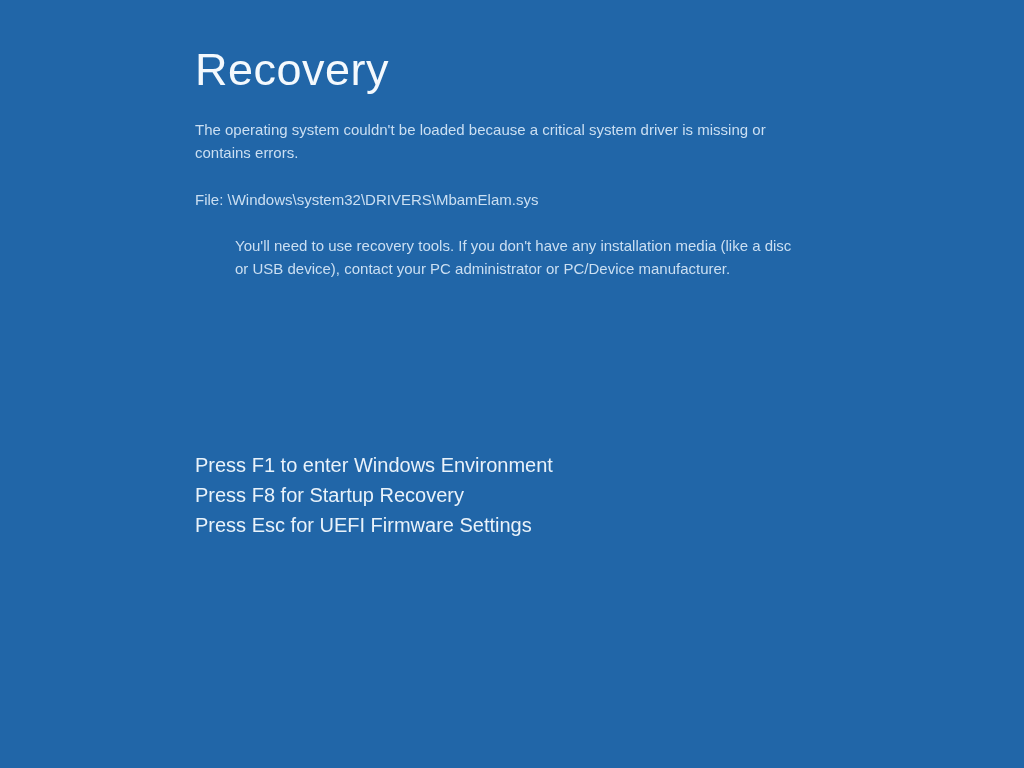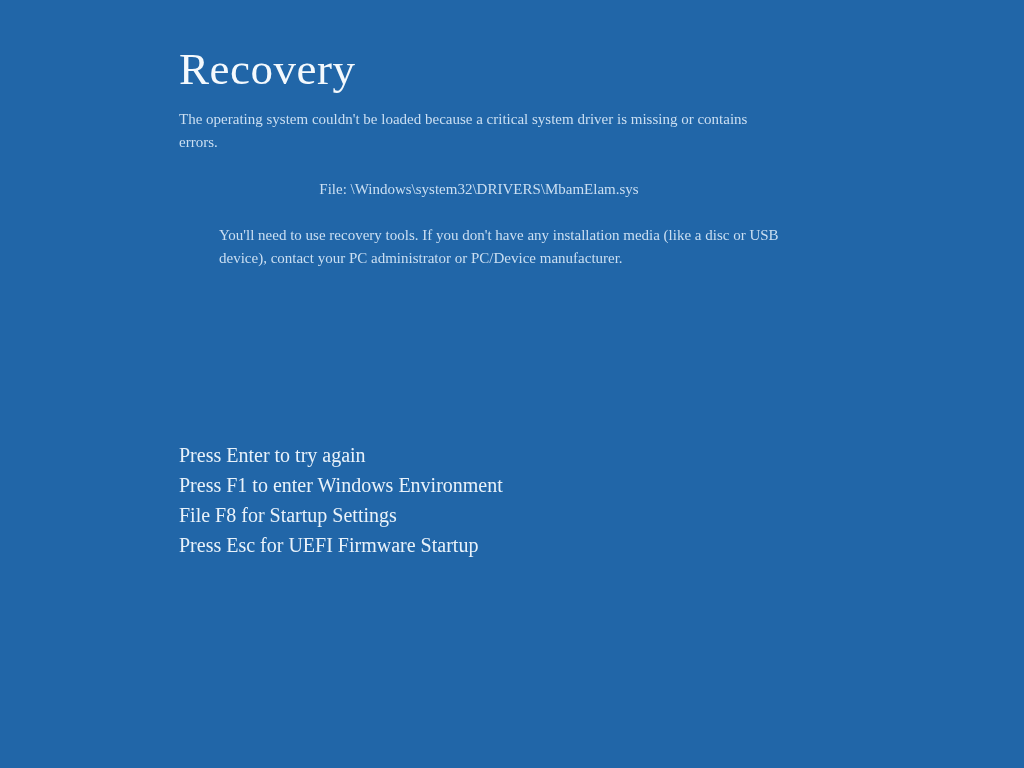--- a/index.html
+++ b/index.html
@@ -9,24 +9,23 @@
   body {
     width: 1024px;
     height: 768px;
     background: #2166A8;
     font-family: "Liberation Sans", sans-serif;
     overflow: hidden;
     position: relative;
   }
   .content {
     position: absolute;
-    left: 179px;
+    left: 195px;
     top: 0;
     width: 600px;
-    font-family: Liberation Serif, serif;
   }
   .title {
     margin: 0;
     padding-top: 44px;
     font-size: 45px;
     font-weight: 300;
     color: #F4F9FD;
     letter-spacing: 0.5px;
     line-height: 1.15;
   }
@@ -38,22 +37,22 @@
     color: #E9F2FA;
     line-height: 1.2;
   }
   .body-text {
     margin: 0;
     font-size: 15px;
     font-weight: 300;
     line-height: 23px;
     color: #CBDFF2;
   }
-  .desc        { margin-top: 12px; }
-  .file-block  { margin-top: 24px; text-align: center; }
+  .desc        { margin-top: 22px; }
+  .file-block  { margin-top: 24px; }
   .recovery-info { margin-top: 23px; margin-left: 40px; }
   .instructions {
     margin: 0;
     margin-top: 170px;
     padding: 0;
     list-style: none;
     font-size: 20px;
     font-weight: 300;
     line-height: 30px;
     color: #E9F2FA;
@@ -69,19 +68,18 @@
 
   <p class="body-text desc">The operating system couldn't be loaded because a critical system driver is missing or contains errors.</p>
 
   <div class="file-block">
     <p class="body-text">File: \Windows\system32\DRIVERS\MbamElam.sys</p>
   </div>
 
   <p class="body-text recovery-info">You'll need to use recovery tools. If you don't have any installation media (like a disc or USB device), contact your PC administrator or PC/Device manufacturer.</p>
 
   <ul class="instructions">
-    <li>Press Enter to try again</li>
     <li>Press F1 to enter Windows Environment</li>
-    <li>File F8 for Startup Settings</li>
-    <li>Press Esc for UEFI Firmware Startup</li>
+    <li>Press F8 for Startup Recovery</li>
+    <li>Press Esc for UEFI Firmware Settings</li>
   </ul>
 
 </div>
 
 </body></html>

